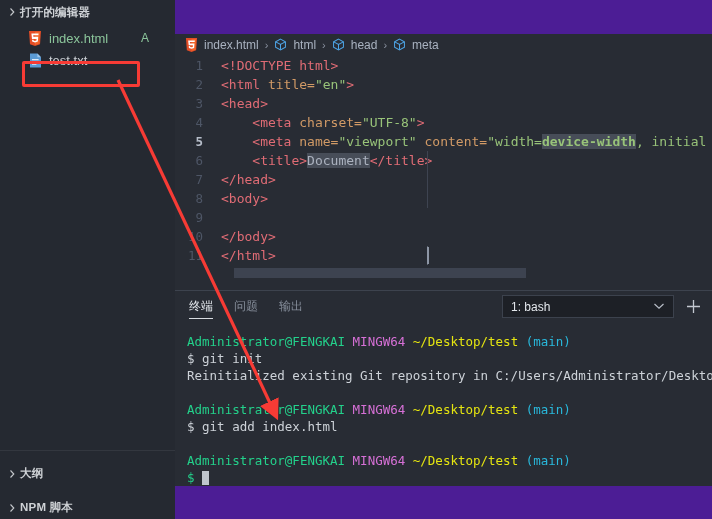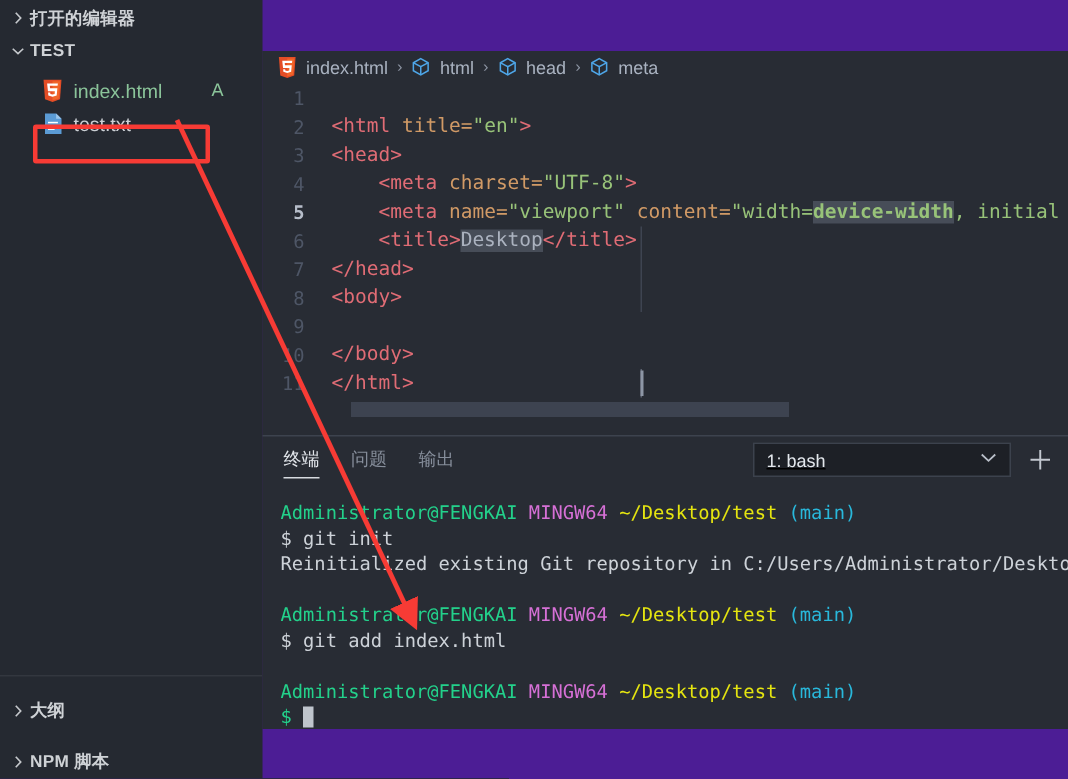--- a/index.html
+++ b/index.html
@@ -245,21 +245,20 @@
     left: 0; right: 0; bottom: 4px;
     height: 1px;
     background: #d7dbe0;
   }
   #panel-right {
     margin-left: auto;
     display: flex;
     align-items: center;
     gap: 8px;
     padding-right: 8px;
-    text-decoration: underline;
   }
   #term-select {
     width: 172px; height: 23px;
     background: #1d2026;
     border: 1px solid #3c424d;
     display: flex;
     align-items: center;
     padding: 0 8px;
     font-size: 12px;
     color: #e3e7ec;
@@ -317,28 +316,20 @@
 
     <div class="side-section-header" id="open-editors-header">
       <span class="twisty">
         <svg width="10" height="10" viewBox="0 0 10 10">
             <path d="M3.5 1.5 L6.8 5 L3.5 8.5" fill="none" stroke="currentColor" stroke-width="1.1"></path>
           </svg>
       </span>
       <span class="side-head-label">打开的编辑器</span>
     </div>
 
-    <div class="side-section-header" id="test-header">
-      <span class="twisty">
-        <svg width="10" height="10" viewBox="0 0 10 10">
-            <path d="M1.5 3.5 L5 6.8 L8.5 3.5" fill="none" stroke="currentColor" stroke-width="1.1"></path>
-          </svg>
-      </span>
-      <span class="side-head-label">TEST</span>
-    </div>
 
     <div id="file-tree">
 
       <div class="file-row" style="margin-top:4px;">
         <span class="file-icon">
           <svg width="14" height="15" viewBox="0 0 14 15">
             <path d="M1 0 L13 0 L12 13.2 L7 15 L2 13.2 Z" fill="#e44d26"></path>
             <path d="M7 1.1 L12 1.1 L11.2 12.6 L7 13.9 Z" fill="#f16529"></path>
             <path d="M3.4 2.6 L10.6 2.6 L10.4 4.2 L5.2 4.2 L5.35 5.8 L10.25 5.8 L9.8 10.6 L7 11.5 L4.2 10.6 L4.05 8.7 L5.5 8.7 L5.58 9.6 L7 10.05 L8.42 9.6 L8.57 7.9 L3.98 7.9 Z" fill="#ffffff"></path>
           </svg>
@@ -426,26 +417,26 @@
               <path d="M7 1.2 L12.3 4.1 L12.3 9.9 L7 12.8 L1.7 9.9 L1.7 4.1 Z" fill="none" stroke="#4ea6e8" stroke-width="1.1"></path>
               <path d="M1.9 4.2 L7 7 L12.1 4.2 M7 7 L7 12.7" fill="none" stroke="#4ea6e8" stroke-width="1.1"></path>
             </svg>
         </span>
         <span class="crumb-text">meta</span>
       </span>
     </div>
 
     <div id="editor">
       <div id="code-lines">
-          <div class="code-line"><div class="gutter">1</div></div>
+          <div class="code-line"><div class="gutter">1</div><div class="code-text"><span class="tok-doctype">&lt;!DOCTYPE html&gt;</span></div></div>
           <div class="code-line"><div class="gutter">2</div><div class="code-text"><span class="tok-tag">&lt;html </span><span class="tok-attr">title=</span><span class="tok-str">"en"</span><span class="tok-tag">&gt;</span></div></div>
           <div class="code-line"><div class="gutter">3</div><div class="code-text"><span class="tok-tag">&lt;head&gt;</span></div></div>
           <div class="code-line"><div class="gutter">4</div><div class="code-text"><span class="tok-tag">    &lt;meta </span><span class="tok-attr">charset=</span><span class="tok-str">"UTF-8"</span><span class="tok-tag">&gt;</span></div></div>
           <div class="code-line active"><div class="gutter">5</div><div class="code-text"><span class="tok-tag">    &lt;meta </span><span class="tok-attr">name=</span><span class="tok-str">"viewport"</span><span class="tok-attr"> content=</span><span class="tok-str">"width=</span><span class="tok-str sel-green">device-width</span><span class="tok-str">, initial</span></div></div>
-          <div class="code-line"><div class="gutter">6</div><div class="code-text"><span class="tok-tag">    &lt;title&gt;</span><span class="tok-text sel">Desktop</span><span class="tok-tag">&lt;/title&gt;</span></div></div>
+          <div class="code-line"><div class="gutter">6</div><div class="code-text"><span class="tok-tag">    &lt;title&gt;</span><span class="tok-text sel">Document</span><span class="tok-tag">&lt;/title&gt;</span></div></div>
           <div class="code-line"><div class="gutter">7</div><div class="code-text"><span class="tok-tag">&lt;/head&gt;</span></div></div>
           <div class="code-line"><div class="gutter">8</div><div class="code-text"><span class="tok-tag">&lt;body&gt;</span></div></div>
           <div class="code-line"><div class="gutter">9</div><div class="code-text"><span class="tok-text"></span></div></div>
           <div class="code-line"><div class="gutter">10</div><div class="code-text"><span class="tok-tag">&lt;/body&gt;</span></div></div>
           <div class="code-line"><div class="gutter">11</div><div class="code-text"><span class="tok-tag">&lt;/html&gt;</span></div></div>
         </div>
       <div id="ig1"></div>
       <div id="ig2"></div>
       <div id="cursor-line9"></div>
       <div id="h-scroll">

